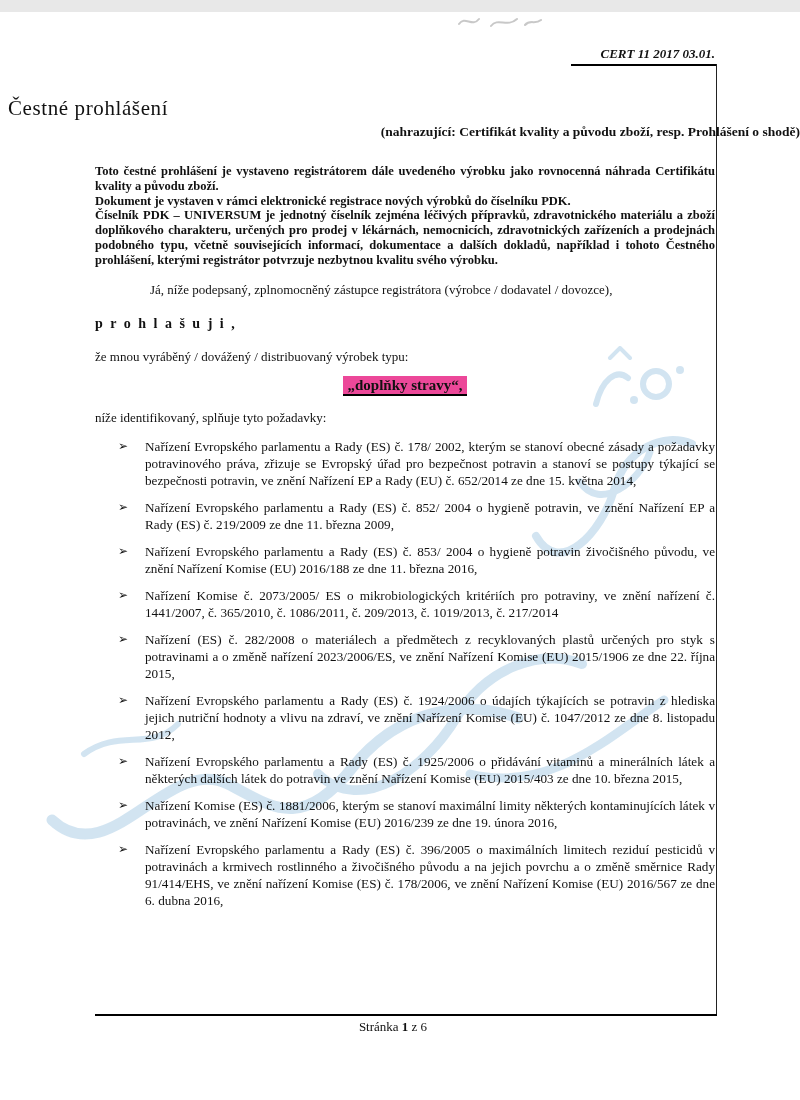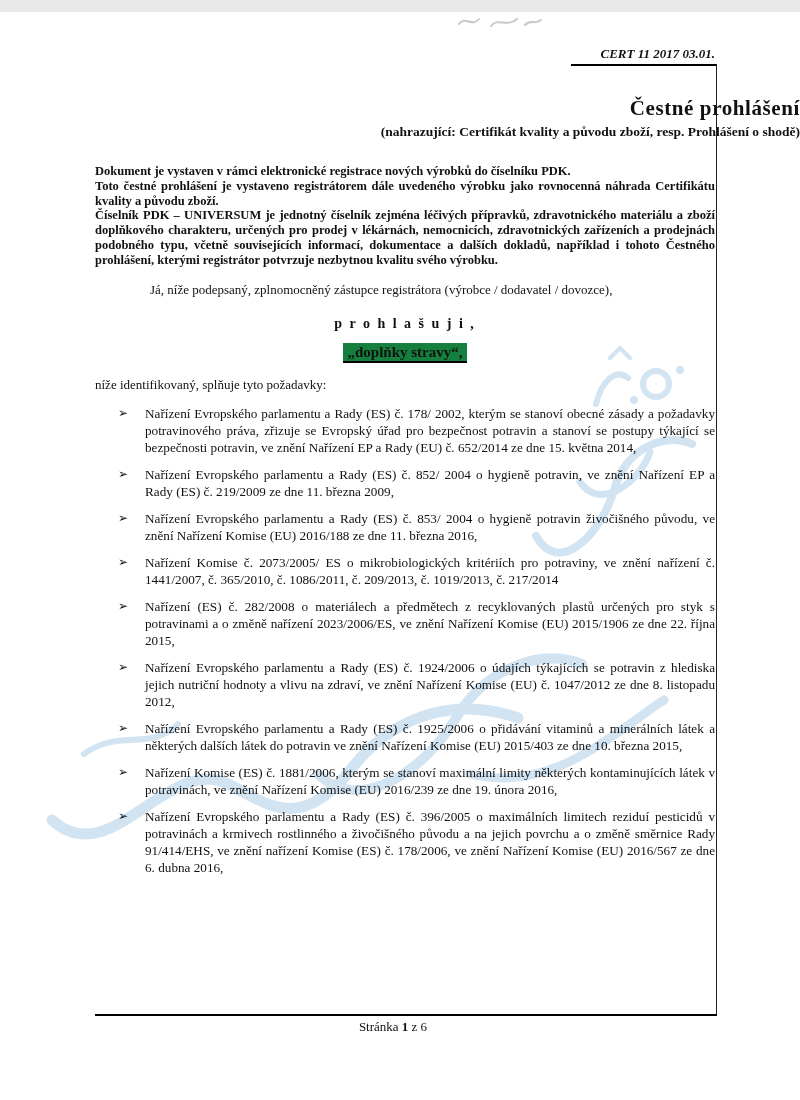--- a/index.html
+++ b/index.html
@@ -19,23 +19,23 @@
     right: 83px;
     font-size: 13px;
     font-weight: bold;
     font-style: italic;
     border-bottom: 2px solid #000;
     padding: 0 2px 2px 30px;
   }
   .title {
     position: absolute;
     top: 84px; left: 8px; right: 0;
-    text-align: right;
+    text-align: left;
     font-size: 21px;
-    font-weight: bold;
+    font-weight: normal;
     letter-spacing: 0.6px;
   }
   .subtitle {
     position: absolute;
     top: 112px; left: 0; right: 0;
     text-align: right;
     font-size: 13.5px;
     font-weight: bold;
   }
   .flow {
@@ -58,38 +58,38 @@
     text-align: justify;
   }
   .declarant {
     margin: 14px 0 0 0;
     font-size: 13px;
     text-indent: 55px;
     line-height: 16px;
   }
   .declaration-word {
     margin-top: 18px;
-    text-align: center;
+    text-align: left;
     font-size: 14px;
     font-weight: bold;
     letter-spacing: 2px;
   }
   .product-intro {
     margin: 17px 0 0 0;
     font-size: 13px;
   }
   .product-type-wrap {
     margin-top: 11px;
     text-align: center;
   }
   .product-type {
     display: inline-block;
     font-size: 15px;
     font-weight: bold;
-    background: #15803d;
+    background: #ec4899;
     border-bottom: 2px solid #000;
     padding: 1px 4px 0 4px;
   }
   .requirements-intro {
     margin: 14px 0 0 0;
     font-size: 13px;
   }
   ul.req-list {
     list-style: none;
     margin: 12px 0 0 0;
@@ -154,29 +154,30 @@
 
   <div class="doc-code">CERT 11 2017 03.01.</div>
 
   <div class="right-rule"></div>
 
   <div class="title">Čestné prohlášení</div>
   <div class="subtitle">(nahrazující: Certifikát kvality a původu zboží, resp. Prohlášení o shodě)</div>
 
   <div class="flow">
     <div class="preamble-body">
+        <p class="pre-p">Toto čestné prohlášení je vystaveno registrátorem dále uvedeného výrobku jako rovnocenná náhrada Certifikátu kvality a původu zboží.</p>
         <p class="pre-p">Dokument je vystaven v rámci elektronické registrace nových výrobků do číselníku PDK.</p>
-        <p class="pre-p">Toto čestné prohlášení je vystaveno registrátorem dále uvedeného výrobku jako rovnocenná náhrada Certifikátu kvality a původu zboží.</p>
         <p class="pre-p">Číselník PDK – UNIVERSUM je jednotný číselník zejména léčivých přípravků, zdravotnického materiálu a zboží doplňkového charakteru, určených pro prodej v lékárnách, nemocnicích, zdravotnických zařízeních a prodejnách podobného typu, včetně souvisejících informací, dokumentace a dalších dokladů, například i tohoto Čestného prohlášení, kterými registrátor potvrzuje nezbytnou kvalitu svého výrobku.</p>
       </div>
 
     <p class="declarant">Já, níže podepsaný, zplnomocněný zástupce registrátora (výrobce / dodavatel / dovozce),</p>
 
     <div class="declaration-word">p r o h l a š u j i ,</div>
 
+    <p class="product-intro">že mnou vyráběný / dovážený  / distribuovaný výrobek typu:</p>
 
     <div class="product-type-wrap">
       <span class="product-type">„doplňky stravy“,</span>
     </div>
 
     <p class="requirements-intro">níže identifikovaný, splňuje tyto požadavky:</p>
 
     <ul class="req-list">
         <li><span class="marker">➢</span><b>Nařízení Evropského parlamentu a Rady (ES) č. 178/ 2002</b><span>, kterým se stanoví obecné zásady a požadavky potravinového práva, zřizuje se Evropský úřad pro bezpečnost potravin a stanoví se postupy týkající se bezpečnosti potravin, ve znění Nařízení EP a Rady (EU) č. </span><b>652/2014</b><span> ze dne 15. května 2014,</span></li>
         <li><span class="marker">➢</span><b>Nařízení Evropského parlamentu a Rady (ES) č. 852/ 2004</b><span> o hygieně potravin, ve znění Nařízení EP a Rady (ES) č. </span><b>219/2009</b><span> ze dne 11. března 2009,</span></li>

